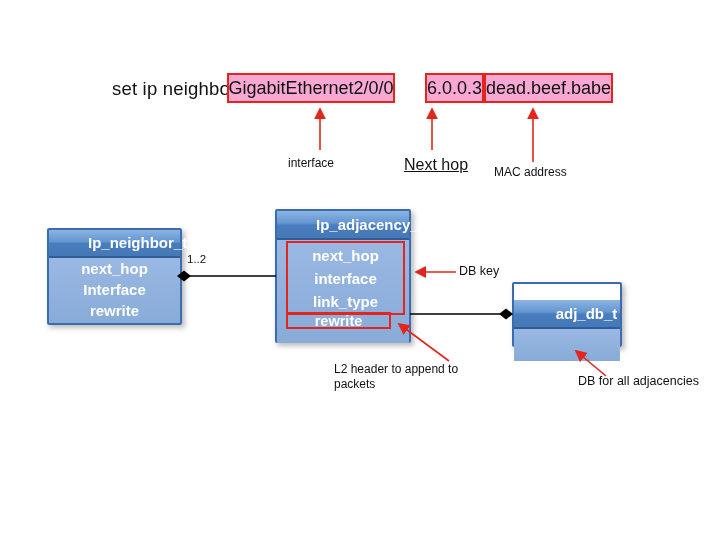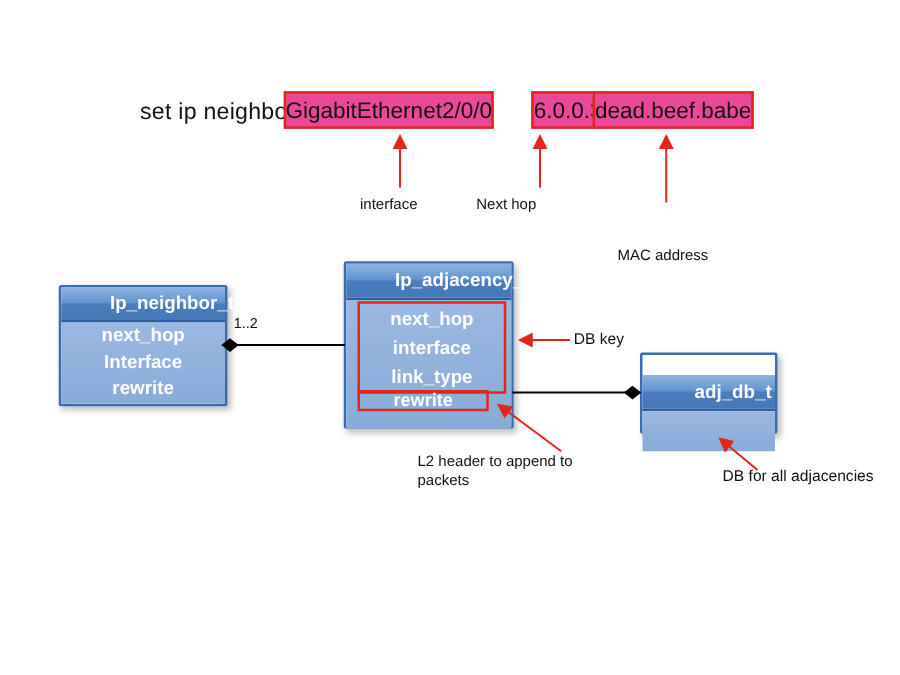--- a/index.html
+++ b/index.html
@@ -5,33 +5,33 @@
   html,body{margin:0;padding:0;background:#fff;}
   #canvas{
     position:relative;width:720px;height:540px;background:#ffffff;overflow:hidden;
     font-family:"Liberation Sans",sans-serif;
   }
   
   .cmd-prefix{
     position:absolute;left:112px;top:78px;font-size:18.5px;color:#111;letter-spacing:.2px;
   }
   .cmd-box{
-    position:absolute;top:73px;height:26px;border:2px solid #e4251c;background:#ec4899;
+    position:absolute;top:73px;height:26px;border:2px solid #e4251c;background:#f9a8d4;
     display:flex;align-items:center;justify-content:center;
     font-size:18px;color:#111;white-space:nowrap;
   }
   #cmd-box-interface{left:227px;width:164px;}
   #cmd-box-nexthop{left:425px;width:55px;}
-  #cmd-box-mac{left:474px;width:125px;}
+  #cmd-box-mac{left:484px;width:125px;}
   .ann{
     position:absolute;color:#111;white-space:nowrap;
   }
   #lbl-interface{left:288px;top:156px;font-size:12px;}
-  #lbl-nexthop{left:381px;top:156px;font-size:12px;}
-  #lbl-mac{left:494px;top:165px;font-size:12px;margin-top:32px;}
+  #lbl-nexthop{left:404px;top:156px;font-size:16px;text-decoration:underline;}
+  #lbl-mac{left:494px;top:165px;font-size:12px;}
   #lbl-mult{left:187px;top:253px;font-size:11.5px;}
   #lbl-dbkey{left:459px;top:264px;font-size:12.5px;}
   #lbl-l2{left:334px;top:362px;font-size:12px;width:130px;white-space:normal;line-height:15px;}
   #lbl-dball{left:578px;top:374px;font-size:12.5px;}
   
   .entity{
     position:absolute;border:2px solid #3a6cae;border-radius:2px;
     box-shadow:2.5px 3px 5px rgba(110,110,110,.45);
   }
   .entity-header{

